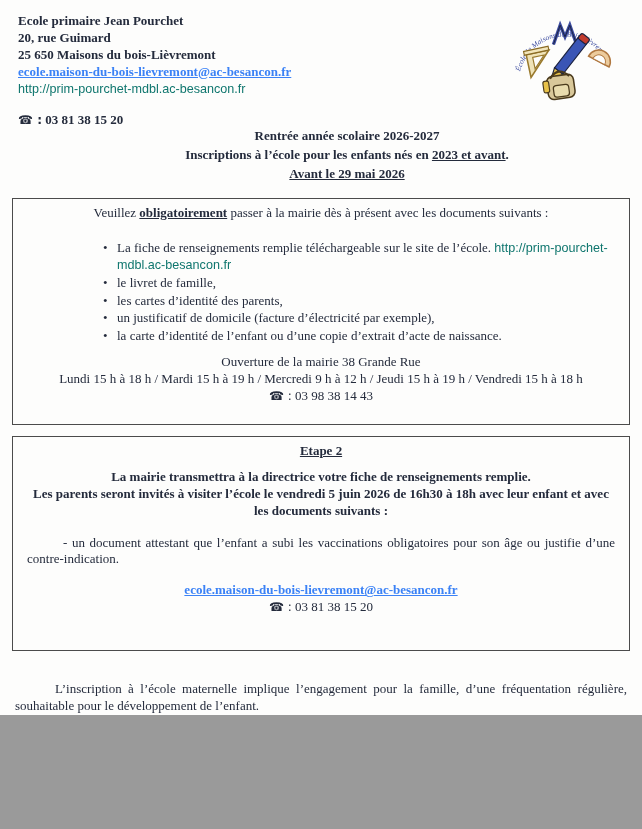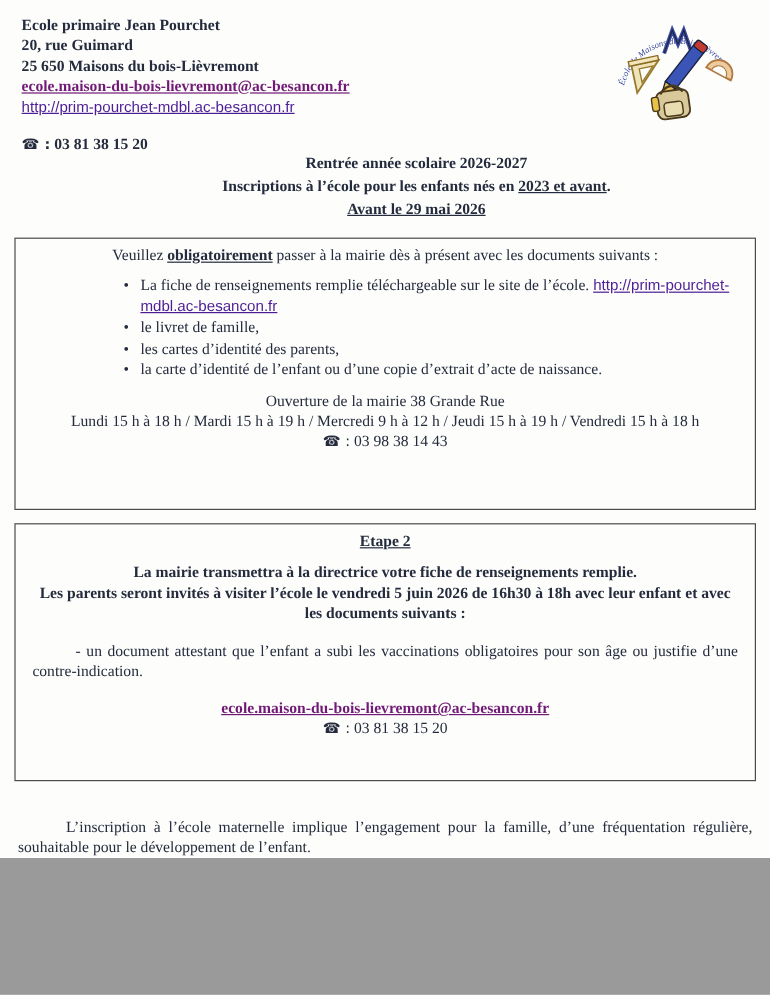--- a/index.html
+++ b/index.html
@@ -11,45 +11,45 @@
     font-family:"Liberation Serif","DejaVu Serif",serif;
     color:#242b3c;
     font-size:13px;
     line-height:1.3;
     overflow:hidden;
     box-sizing:border-box;
   }
   
   .header{position:absolute;top:13px;left:18px;width:470px;}
   .header .line{font-weight:bold;}
-  .email-link{font-weight:bold;color:#701a75;text-decoration:underline;}
+  .email-link{font-weight:bold;color:#3b82f6;text-decoration:underline;}
   .url-link{
     font-family:"Liberation Sans","DejaVu Sans",sans-serif;
-    color:#4c1d95;text-decoration:underline;font-size:12.6px;
+    color:#0f766e;font-size:12.6px;
   }
   .phone-line{margin-top:15px;font-weight:bold;}
   .phone-glyph{font-family:"DejaVu Sans",sans-serif;font-size:12px;}
   
   .logo{position:absolute;top:4px;right:18px;width:118px;height:106px;}
   
   .title-block{position:absolute;top:128px;left:0;width:642px;text-align:center;font-weight:bold;padding-left:26px;}
   .title-block .t-line{margin:0 0 2px 0;}
   .u{text-decoration:underline;}
   
   .box{
     position:absolute;left:12px;width:618px;
     border:1.4px solid #4b4b4b;
     box-sizing:border-box;
     padding:6px 14px 8px 14px;
   }
   .box1{top:198px;height:227px;}
   .box2{top:436px;height:215px;}
   .etape-heading{text-align:center;font-weight:bold;text-decoration:underline;margin-bottom:9px;}
   .centered{text-align:center;font-weight:bold;}
-  .intro{text-align:center;margin-bottom:8px;}
+  .intro{text-align:center;margin-bottom:18px;}
   .doc-list{margin:0 0 8px 0;padding:0 0 0 76px;list-style:none;}
   .doc-list li{position:relative;padding-left:14px;margin:1px 0;}
   .doc-list li::before{
     content:"•";position:absolute;left:0;top:0;font-size:13px;color:#242b3c;
   }
   .mairie{margin-top:9px;text-align:center;}
   .indent-para{text-indent:36px;text-align:justify;margin:0;}
   .box2 .gap{height:15px;}
   .email-center{text-align:center;margin-top:14px;}
   
@@ -124,20 +124,21 @@
     <div class="t-line"><span>Inscriptions à l’école pour les enfants nés en </span><span class="u">2023 et avant</span><span>.</span></div>
     <div class="t-line u">Avant le 29 mai 2026</div>
   </div>
 
   <div class="box box1">
     <div class="intro"><span>Veuillez </span><b class="u">obligatoirement</b><span> passer à la mairie dès à présent avec les documents suivants :</span></div>
     <ul class="doc-list">
       <li><span>La fiche de renseignements remplie téléchargeable sur le site de l’école. </span><span class="url-link">http://prim-pourchet-mdbl.ac-besancon.fr</span></li>
       <li>le livret de famille,</li>
       <li>les cartes d’identité des parents,</li>
+      <li>un justificatif de domicile (facture d’électricité par exemple),</li>
       <li>la carte d’identité de l’enfant ou d’une copie d’extrait d’acte de naissance.</li>
     </ul>
     <div class="mairie">
       <div>Ouverture de la mairie 38 Grande Rue</div>
       <div>Lundi 15 h à 18 h / Mardi 15 h à 19 h / Mercredi 9 h à 12 h / Jeudi 15 h à 19 h / Vendredi 15 h à 18 h</div>
       <div>
         <span class="phone-glyph">☎ :</span>
         <span>03 98 38 14 43</span>
       </div>
     </div>

